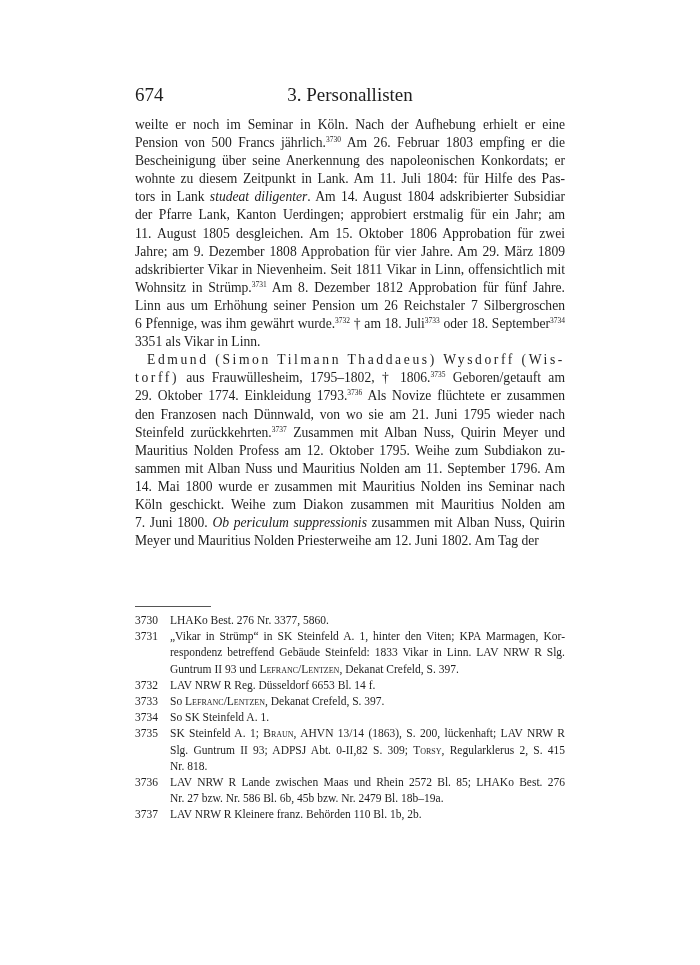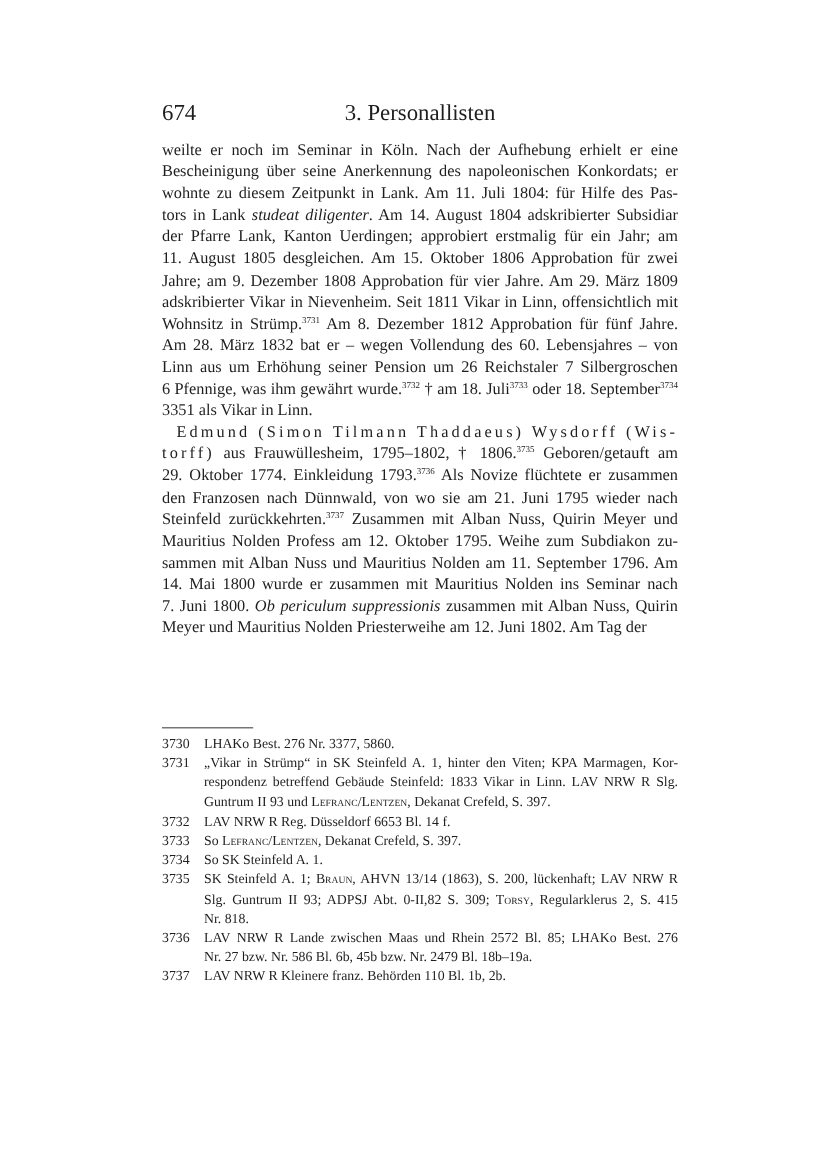--- a/index.html
+++ b/index.html
@@ -26,40 +26,41 @@
 </head>
 <body>
 
 <div class="header">
   <span class="pno">674</span>
   <span class="rt">3. Personallisten</span>
 </div>
 
 <div class="body" id="body">
     <span class="line">weilte er noch im Seminar in Köln. Nach der Aufhebung erhielt er eine</span>
+    <span class="line"><span>Pension von 500 Francs jährlich.</span><sup>3730</sup><span> Am 26. Februar 1803 empfing er die</span></span>
     <span class="line">Bescheinigung über seine Anerkennung des napoleonischen Konkordats; er</span>
     <span class="line">wohnte zu diesem Zeitpunkt in Lank. Am 11. Juli 1804: für Hilfe des Pas-</span>
     <span class="line"><span>tors in Lank </span><i>studeat diligenter</i><span>. Am 14. August 1804 adskribierter Subsidiar</span></span>
     <span class="line">der Pfarre Lank, Kanton Uerdingen; approbiert erstmalig für ein Jahr; am</span>
     <span class="line">11. August 1805 desgleichen. Am 15. Oktober 1806 Approbation für zwei</span>
     <span class="line">Jahre; am 9. Dezember 1808 Approbation für vier Jahre. Am 29. März 1809</span>
     <span class="line">adskribierter Vikar in Nievenheim. Seit 1811 Vikar in Linn, offensichtlich mit</span>
     <span class="line"><span>Wohnsitz in Strümp.</span><sup>3731</sup><span> Am 8. Dezember 1812 Approbation für fünf Jahre.</span></span>
-    <span class="line">Am 28. März 1832 bat er – wegen Vollendung des 60. Lebensjahres – von</span>
     <span class="line">Linn aus um Erhöhung seiner Pension um 26 Reichstaler 7 Silbergroschen</span>
     <span class="line"><span>6 Pfennige, was ihm gewährt wurde.</span><sup>3732</sup><span> † am 18. Juli</span><sup>3733</sup><span> oder 18. September</span><sup>3734</sup></span>
     <span class="line last">3351 als Vikar in Linn.</span>
     <span class="line indent"><span class="spaced">Edmund (Simon Tilmann Thaddaeus) Wysdorff (Wis-</span></span>
     <span class="line"><span class="spaced">torff)</span><span> aus Frauwüllesheim, 1795–1802, † 1806.</span><sup>3735</sup><span> Geboren/getauft am</span></span>
     <span class="line"><span>29. Oktober 1774. Einkleidung 1793.</span><sup>3736</sup><span> Als Novize flüchtete er zusammen</span></span>
     <span class="line">den Franzosen nach Dünnwald, von wo sie am 21. Juni 1795 wieder nach</span>
     <span class="line"><span>Steinfeld zurückkehrten.</span><sup>3737</sup><span> Zusammen mit Alban Nuss, Quirin Meyer und</span></span>
     <span class="line">Mauritius Nolden Profess am 12. Oktober 1795. Weihe zum Subdiakon zu-</span>
     <span class="line">sammen mit Alban Nuss und Mauritius Nolden am 11. September 1796. Am</span>
     <span class="line">14. Mai 1800 wurde er zusammen mit Mauritius Nolden ins Seminar nach</span>
+    <span class="line">Köln geschickt. Weihe zum Diakon zusammen mit Mauritius Nolden am</span>
     <span class="line"><span>7. Juni 1800. </span><i>Ob periculum suppressionis</i><span> zusammen mit Alban Nuss, Quirin</span></span>
     <span class="line last">Meyer und Mauritius Nolden Priesterweihe am 12. Juni 1802. Am Tag der</span>
   </div>
 
 <div class="rule"></div>
 
 <div class="notes" id="notes">
     <div class="note">
       <span class="num">3730</span>
       <span class="txt">

